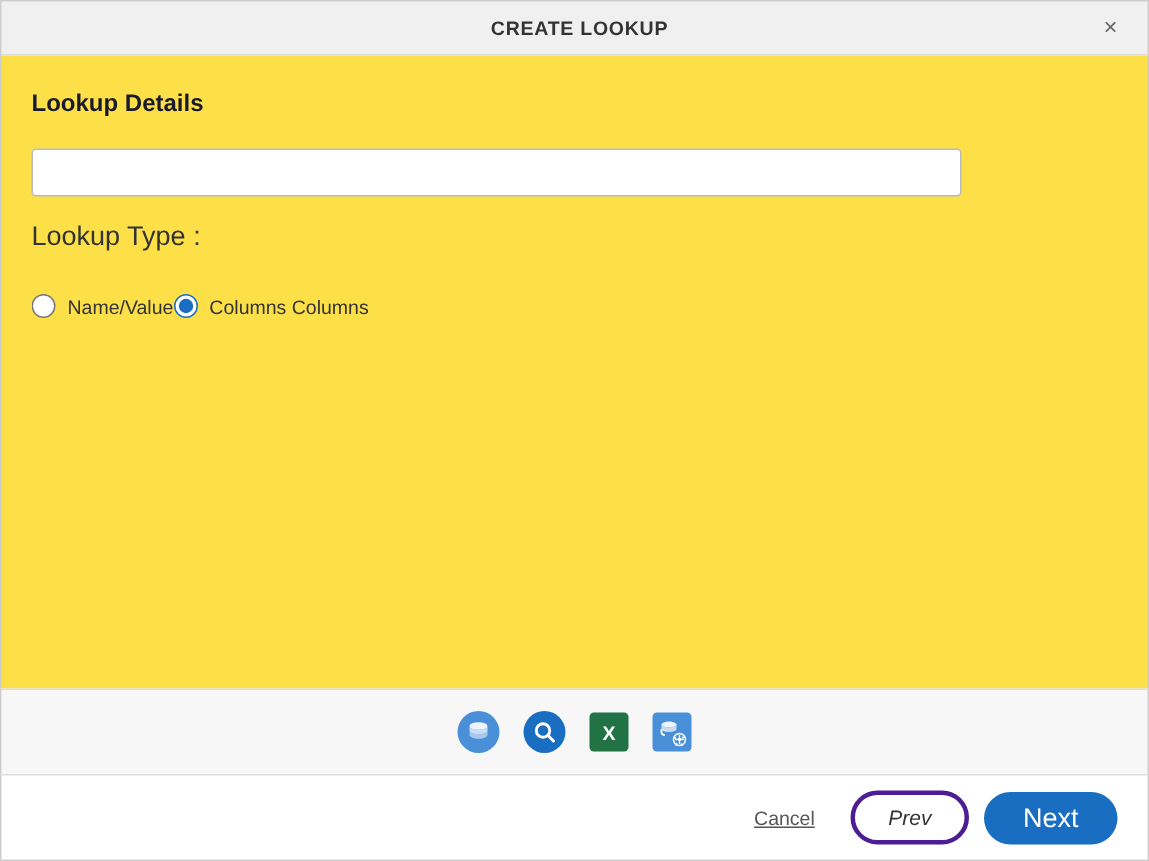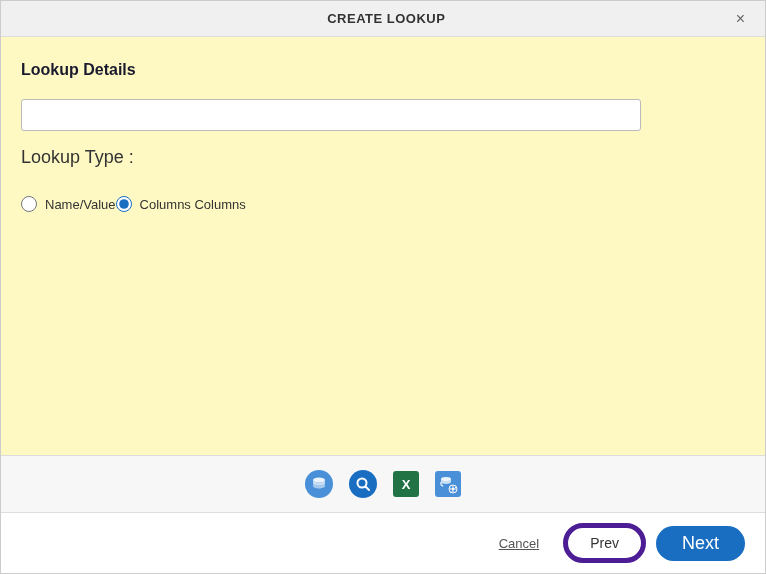--- a/index.html
+++ b/index.html
@@ -9,21 +9,21 @@
       display: flex;
       align-items: center;
       justify-content: center;
       width: 766px;
       height: 574px;
       overflow: hidden;
     }
     .dialog {
       width: 766px;
       height: 574px;
-      background: #fef9c3;
+      background: #fde047;
       display: flex;
       flex-direction: column;
       border: 1px solid #ccc;
       box-shadow: 0 2px 10px rgba(0,0,0,0.2);
     }
     .dialog-header {
       background: #f0f0f0;
       border-bottom: 1px solid #ddd;
       padding: 8px 16px;
       display: flex;
@@ -150,26 +150,27 @@
       background: none;
       border: none;
       font-size: 13px;
       color: #555;
       cursor: pointer;
       padding: 6px 14px;
       text-decoration: underline;
     }
     .btn-prev {
       background: #fff;
-      border: 5px solid #4c1d95;
+      border: 3px solid #4c1d95;
       border-radius: 20px;
       font-size: 14px;
       color: #333;
       cursor: pointer;
       padding: 7px 22px;
+      font-style: italic;
     }
     .btn-next {
       background: #1a6ec2;
       border: none;
       border-radius: 20px;
       font-size: 18px;
       color: #fff;
       cursor: pointer;
       padding: 7px 26px;
       font-weight: 500;

